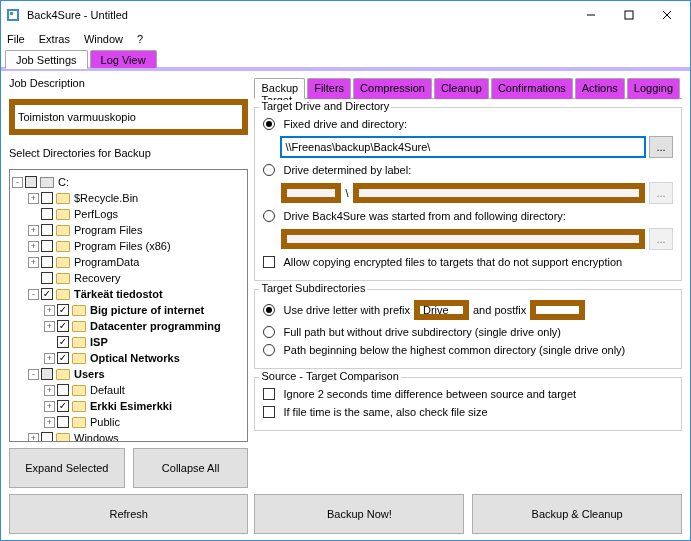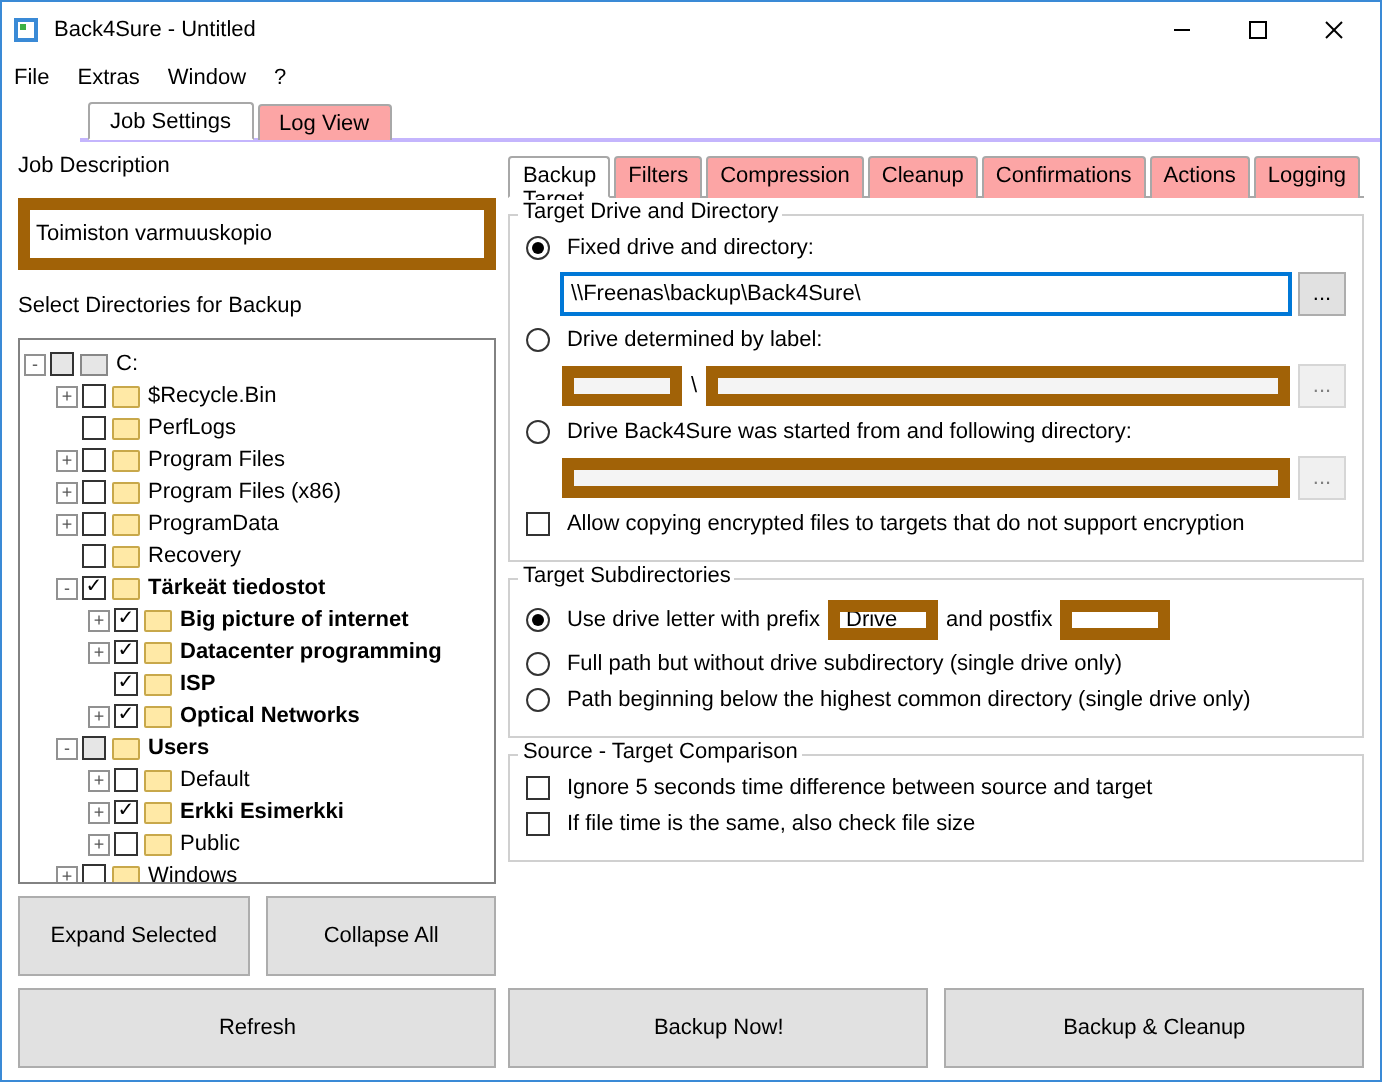--- a/index.html
+++ b/index.html
@@ -3,22 +3,22 @@
 <meta charset="utf-8">
 <style>
 * { box-sizing: border-box; font-family: "Segoe UI", Tahoma, sans-serif; font-size: 11px; }
 body { margin: 0; background: #fff; }
 .window { width: 691px; height: 541px; border: 1px solid #3a8ad6; display: flex; flex-direction: column; background: #fff; }
 .titlebar { height: 28px; background: #fff; display: flex; align-items: center; padding: 0 4px; }
 .titlebar .icon { width: 16px; height: 16px; margin-right: 6px; }
 .titlebar .title { flex: 1; color: #000; }
 .titlebar .ctrl { width: 38px; height: 22px; display: flex; align-items: center; justify-content: center; color: #000; }
 .menubar { height: 20px; padding: 0 6px; display: flex; gap: 14px; align-items: center; color: #000; }
-.tabstrip { height: 22px; display: flex; align-items: flex-end; padding-left: 4px; border-bottom: 2px solid #c4b5fd; margin-left: 39px; }
-.tab { padding: 3px 10px 2px; border: 1px solid #a8a8a8; border-bottom: none; background: #fca5a5; margin-right: 2px; border-radius: 2px 2px 0 0; position: relative; top: 1px; }
+.tabstrip { height: 22px; display: flex; align-items: center; padding-left: 4px; border-bottom: 4px solid #c4b5fd; }
+.tab { padding: 3px 10px 2px; border: 1px solid #a8a8a8; border-bottom: none; background: #d946ef; margin-right: 2px; border-radius: 2px 2px 0 0; position: relative; top: 1px; }
 .tab.active { background: #fff; border-bottom: 1px solid #fff; }
 .content { flex: 1; display: flex; padding: 6px 8px; gap: 6px; overflow: hidden; }
 .left { width: 290px; display: flex; flex-direction: column; gap: 6px; }
 .right { flex: 1; display: flex; flex-direction: column; }
 .label { margin-bottom: 4px; color: #000; }
 input[type=text] { border: 6px solid #a16207; padding: 2px 3px; height: 20px; background: #fff; }
 input[type=text].blue { border: 1px solid #0078d7; outline: 1px solid #0078d7; }
 input[type=text]:disabled { background: #f4f4f4; }
 .btn { border: 1px solid #adadad; background: #e1e1e1; display: inline-flex; align-items: center; justify-content: center; height: 22px; padding: 0 10px; cursor: pointer; }
 .btn.big { height: 40px; flex: 1; }
@@ -262,21 +262,21 @@
         <div class="row">
           <span class="radio"></span>
           <span>Path beginning below the highest common directory (single drive only)</span>
         </div>
       </div>
 
       <div class="gwrap" style="margin-bottom:4px">
         <span class="gtitle">Source - Target Comparison</span>
         <div class="row">
           <span class="chk"></span>
-          <span>Ignore 5 seconds time difference between source and target</span>
+          <span>Ignore 2 seconds time difference between source and target</span>
         </div>
         <div class="row">
           <span class="chk"></span>
           <span>If file time is the same, also check file size</span>
         </div>
       </div>
 
       <div class="bottom-buttons">
         <div class="btn big">Backup Now!</div>
         <div class="btn big">Backup &amp; Cleanup</div>

